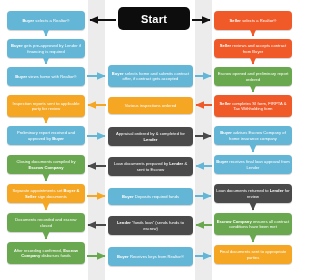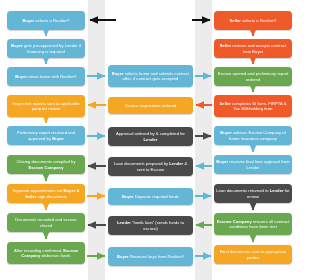--- a/index.html
+++ b/index.html
@@ -62,20 +62,21 @@
   }
 </style>
 </head>
 <body>
 
 <div id="chart">
 
   <div class="lane" style="left:88px;width:17px;"></div>
   <div class="lane" style="left:195px;width:17px;"></div>
 
+  <div class="start" style="left:118px;top:7px;width:72px;height:23px;">Start</div>
 
   <div class="node blue" style="left:7px;top:11px;width:78px;height:19px;">
     <span><b>Buyer</b> selects a Realtor®</span>
   </div>
 
   <div class="node blue" style="left:7px;top:39px;width:78px;height:19px;">
     <span><b>Buyer</b> gets pre-approved by Lender if financing is required</span>
   </div>
 
   <div class="node blue" style="left:7px;top:67px;width:78px;height:19px;">

